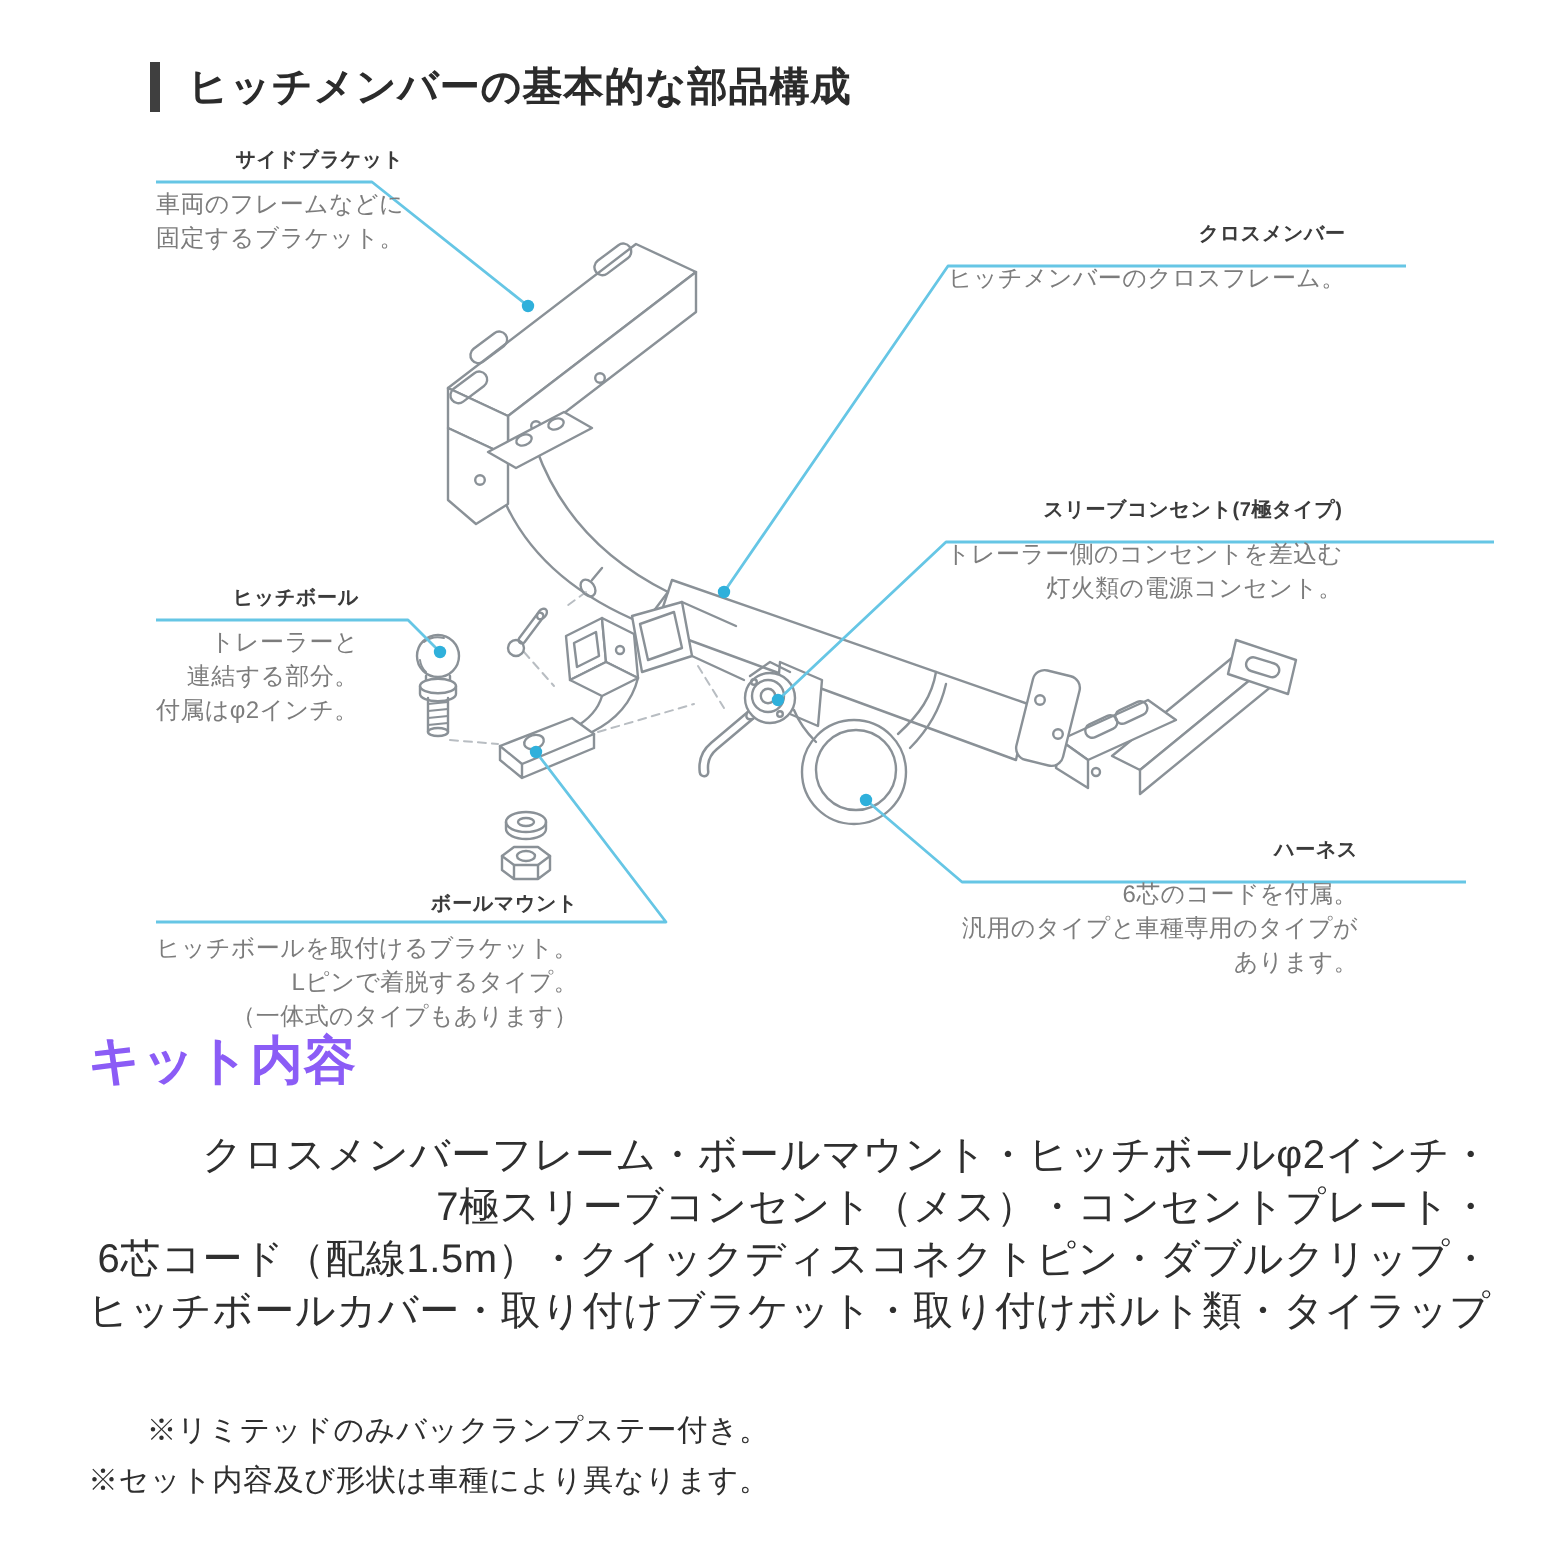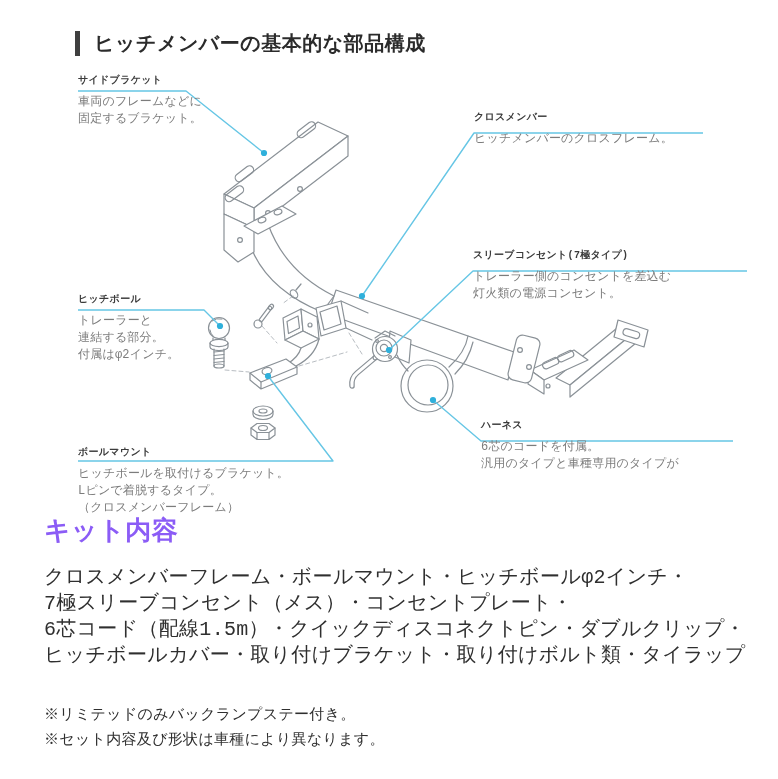--- a/index.html
+++ b/index.html
@@ -1,18 +1,19 @@
 <!DOCTYPE html>
 <html><head>
 <meta charset="utf-8">
 <style>
   html,body{margin:0;padding:0;background:#ffffff;}
   #stage{
     position:relative;width:778px;height:779px;background:#ffffff;overflow:hidden;
-    font-family:Liberation Mono, monospace;
+    font-family:Liberation Sans, sans-serif;
+    text-align:right;
   }
   #diagram-svg{position:absolute;left:0;top:0;}
   .part-label{position:absolute;white-space:nowrap;}
   .part-title{font-size:10px;font-weight:700;color:#3b3b3b;letter-spacing:.3px;}
   .part-desc{margin-top:7px;font-size:12px;line-height:17px;color:#7c7c7c;letter-spacing:.2px;}
   .title-row{position:absolute;left:75px;top:30px;display:flex;align-items:center;}
   .title-bar{width:5px;height:25px;background:#3f3f3f;margin-right:14px;}
   .page-title{font-size:20px;font-weight:700;color:#2b2b2b;letter-spacing:.5px;}
   .kit-heading{position:absolute;left:44px;top:513px;font-size:26px;font-weight:700;color:#8b5cf6;letter-spacing:.5px;}
   .kit-lines{position:absolute;left:44px;top:565px;font-size:20px;line-height:26px;color:#2f2f2f;letter-spacing:.3px;white-space:nowrap;}
@@ -208,29 +209,30 @@
       <div>連結する部分。</div>
       <div>付属はφ2インチ。</div>
     </div>
   </div>
 
   <div class="part-label" style="left:481px;top:418px;">
     <div class="part-title">ハーネス</div>
     <div class="part-desc">
       <div>6芯のコードを付属。</div>
       <div>汎用のタイプと車種専用のタイプが</div>
+      <div>あります。</div>
     </div>
   </div>
 
   <div class="part-label" style="left:78px;top:445px;">
     <div class="part-title">ボールマウント</div>
     <div class="part-desc">
       <div>ヒッチボールを取付けるブラケット。</div>
       <div>Lピンで着脱するタイプ。</div>
-      <div>（クロスメンバーフレーム）</div>
+      <div>（一体式のタイプもあります）</div>
     </div>
   </div>
 
   <div class="kit-heading">キット内容</div>
   <div class="kit-lines">
     <div>クロスメンバーフレーム・ボールマウント・ヒッチボールφ2インチ・</div>
     <div>7極スリーブコンセント（メス）・コンセントプレート・</div>
     <div>6芯コード（配線1.5m）・クイックディスコネクトピン・ダブルクリップ・</div>
     <div>ヒッチボールカバー・取り付けブラケット・取り付けボルト類・タイラップ</div>
   </div>

